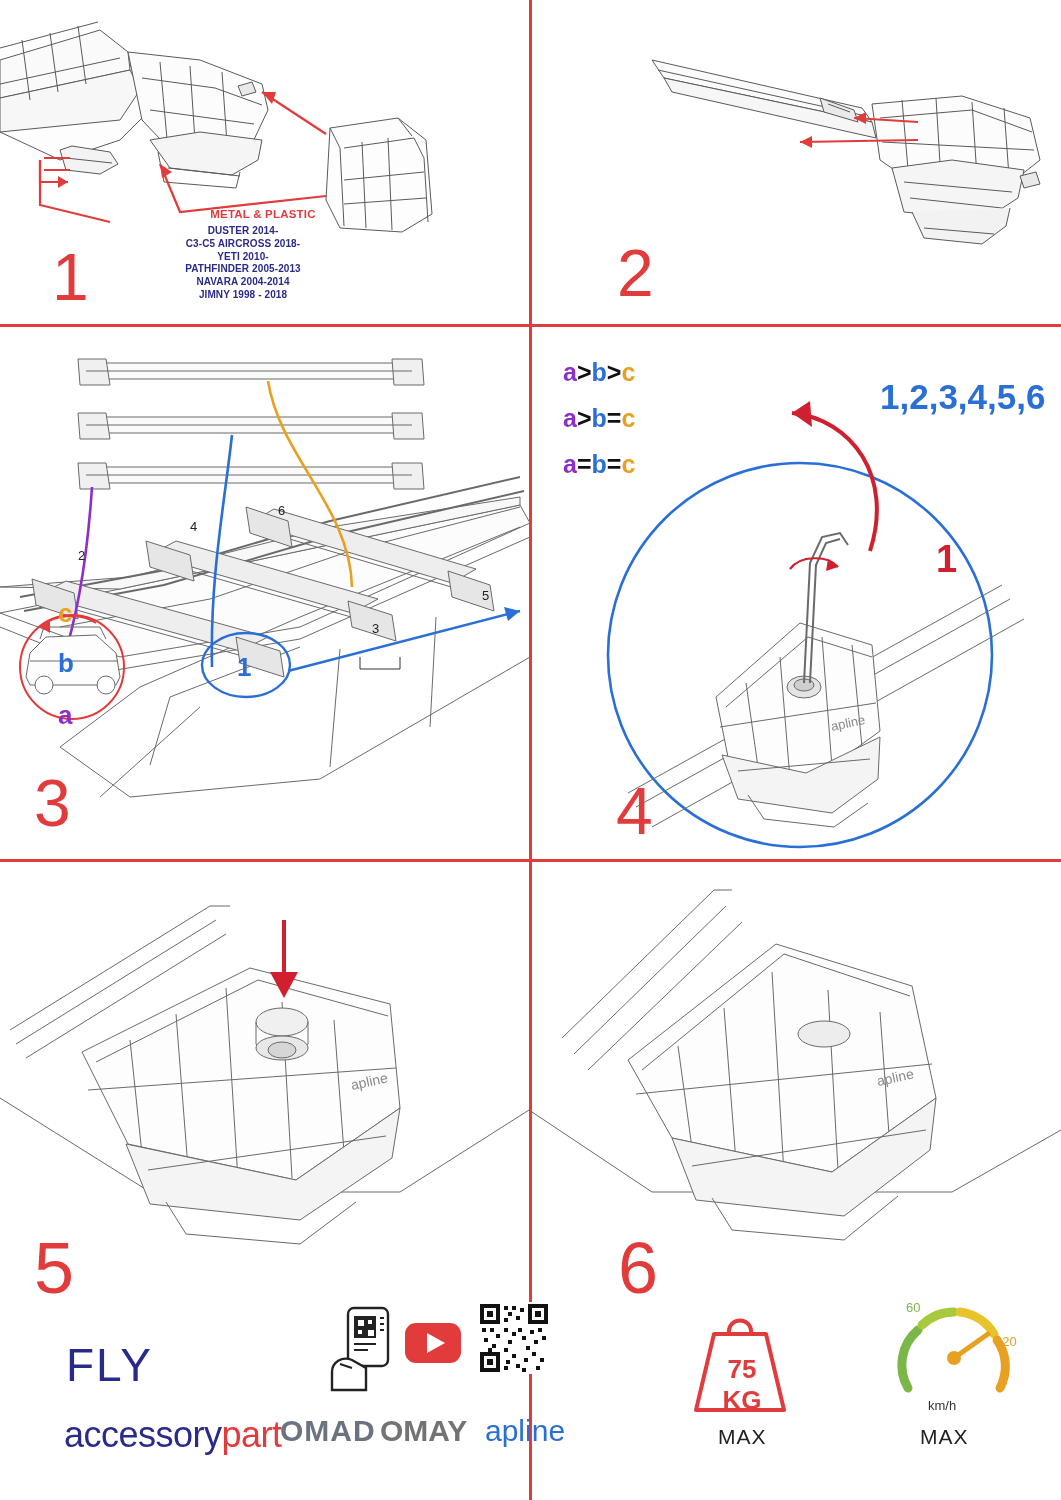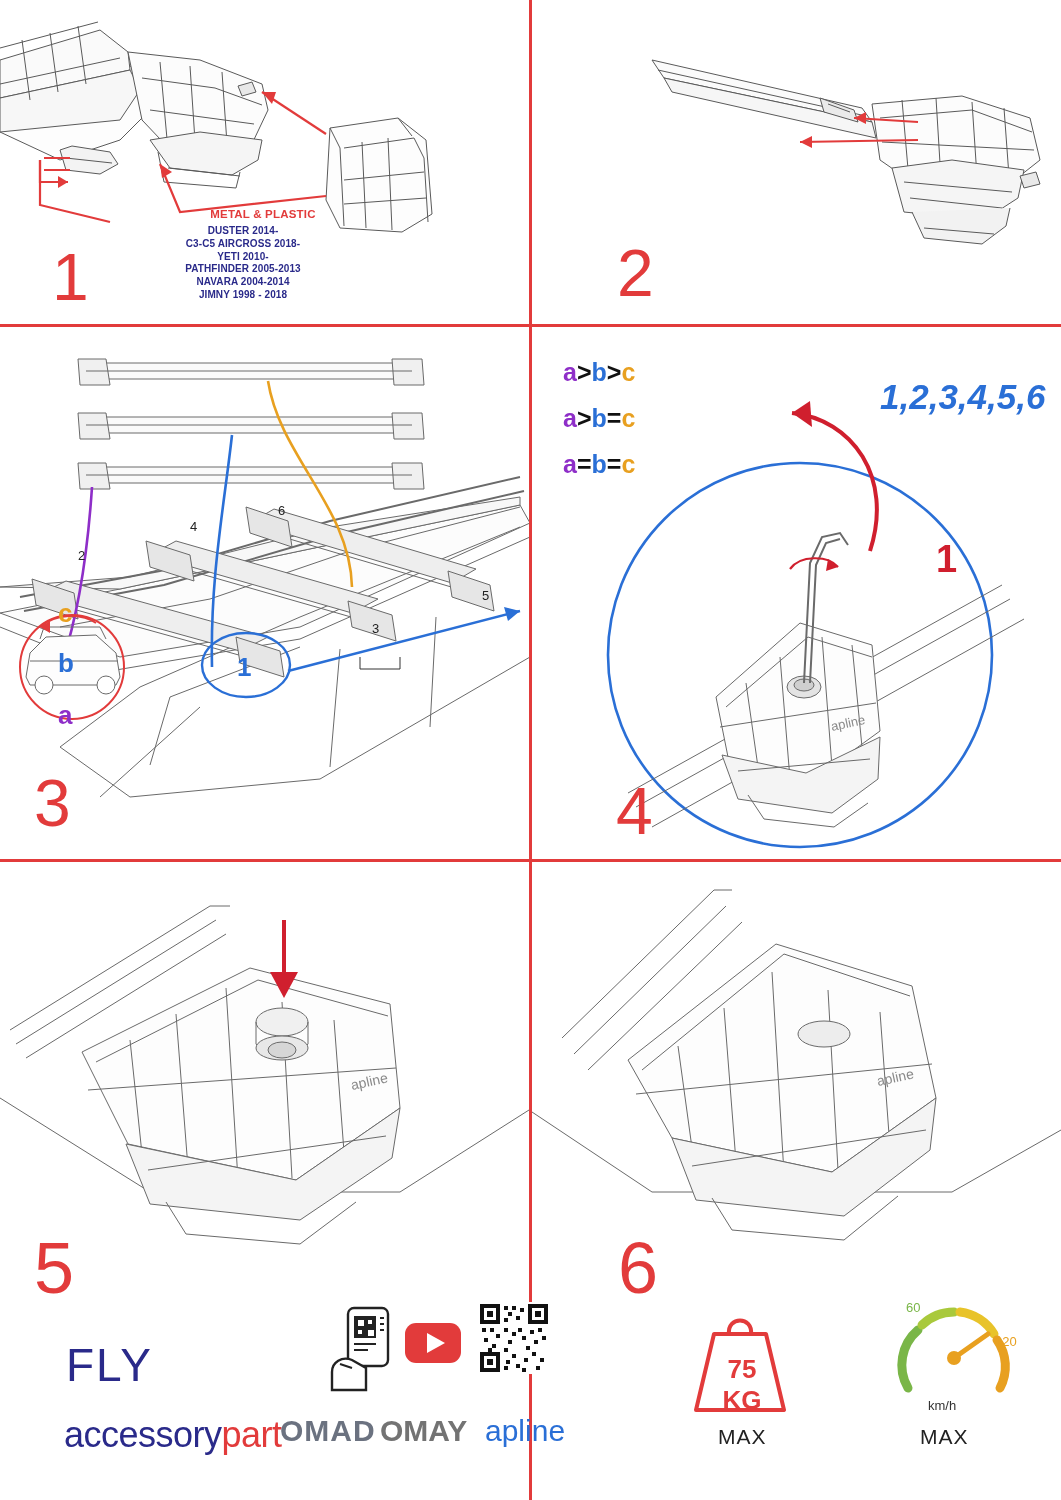--- a/index.html
+++ b/index.html
@@ -374,21 +374,21 @@
 
     <path d="M258 242 C 268 228, 296 228, 306 240" stroke="#d01f2e" stroke-width="2.2" fill="none"></path>
     <path d="M306 240 L296 232 L294 244 Z" fill="#d01f2e"></path>
 
     <path d="M338 224 C 362 150, 320 92, 260 86" stroke="#d01f2e" stroke-width="4" fill="none"></path>
     <path d="M260 86 L278 74 L280 100 Z" fill="#d01f2e"></path>
 
     <text x="300" y="404" font-family="Liberation Sans, sans-serif" font-size="13" fill="#8a8a8a" transform="rotate(-12 300 404)">apline</text>
   </svg>
 
-  <div class="seq-label seq-1" style="left:880px; top:377px;font-style:italic;">1,2,3,4,5,6</div>
+  <div class="seq-label seq-1" style="left:880px; top:377px;">1,2,3,4,5,6</div>
   <div class="circle-1-red" style="left:936px; top:538px;">1</div>
   <div class="step-num" style="left:616px; top:778px; font-size:66px;">4</div>
 
   <svg class="svgwrap" style="top:862px;" width="529" height="400" viewBox="0 0 529 400">
     <g fill="none" stroke="#6a6a6a" stroke-width="1" stroke-linejoin="round">
       <path d="M10 168 L210 44 L230 44"></path>
       <path d="M16 182 L216 58"></path>
       <path d="M26 196 L226 72"></path>
       <path d="M0 236 L150 330 L400 330 L529 248"></path>
 

